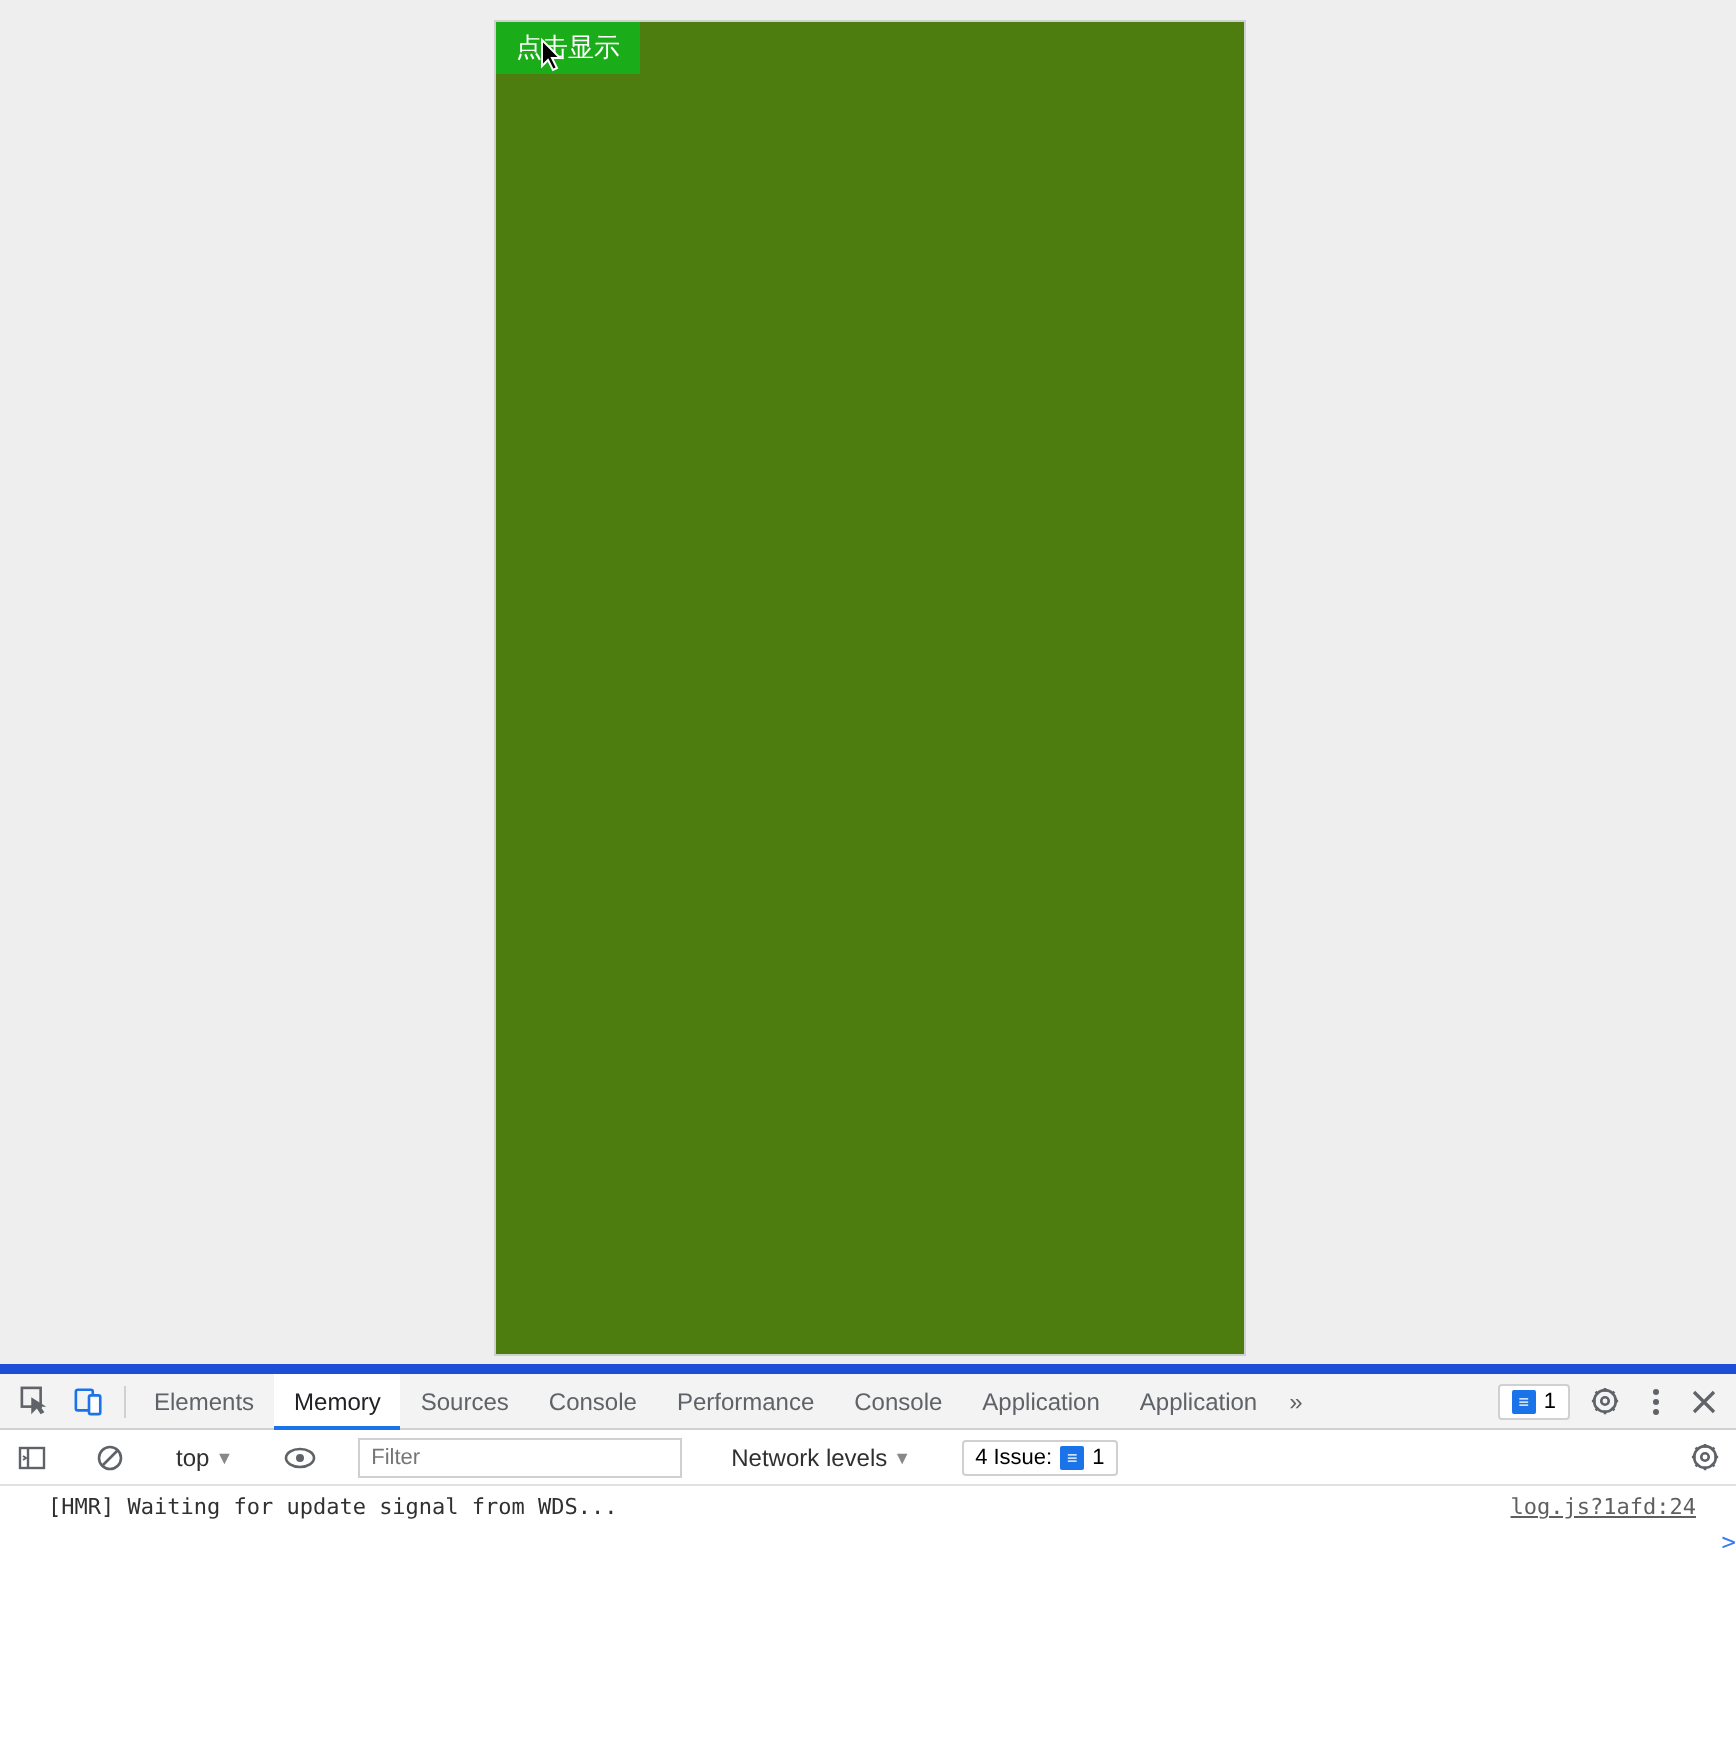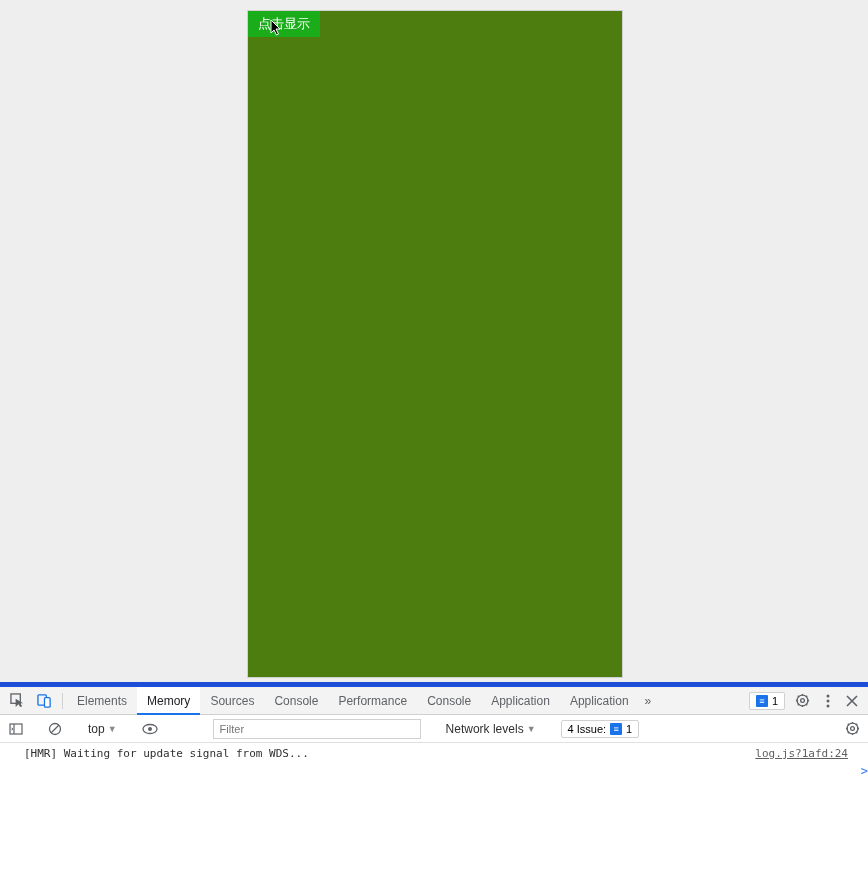--- a/index.html
+++ b/index.html
@@ -147,25 +147,24 @@
       gap: 3px;
       cursor: pointer;
       padding: 0 4px;
       font-size: 12px;
       color: #303030;
     }
     .filter-input {
       border: 1px solid #d0d0d0;
       padding: 2px 6px;
       font-size: 11px;
-      width: 208px;
+      width: 162px;
       height: 20px;
       outline: none;
       font-family: inherit;
-      margin-left: 34px;
     }
     .levels-select {
       display: flex;
       align-items: center;
       gap: 3px;
       cursor: pointer;
       padding: 0 6px;
       font-size: 12px;
       color: #303030;
     }

